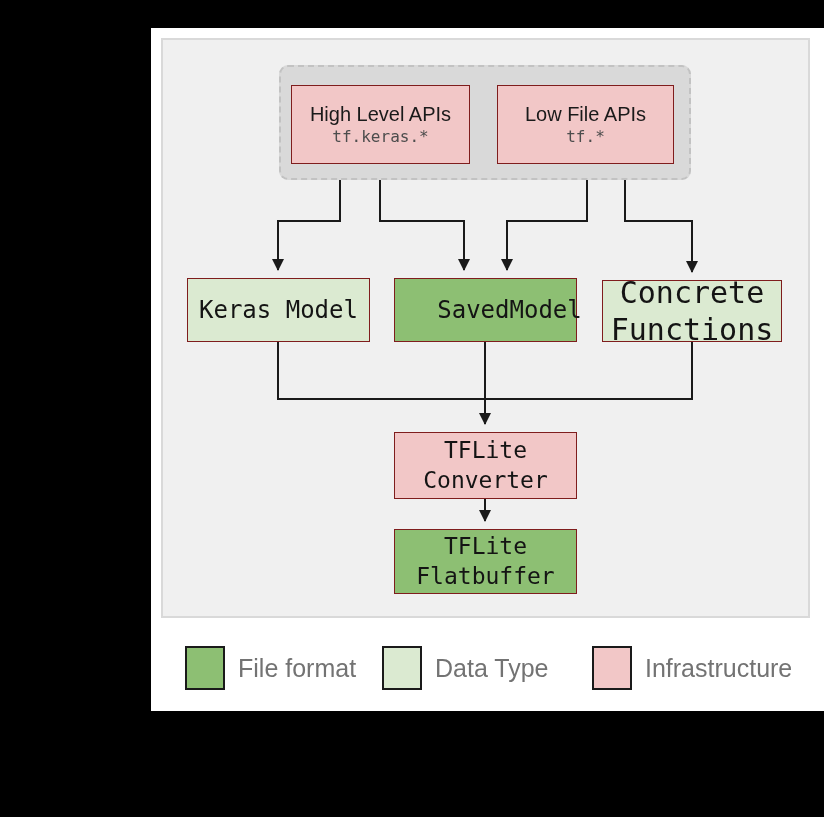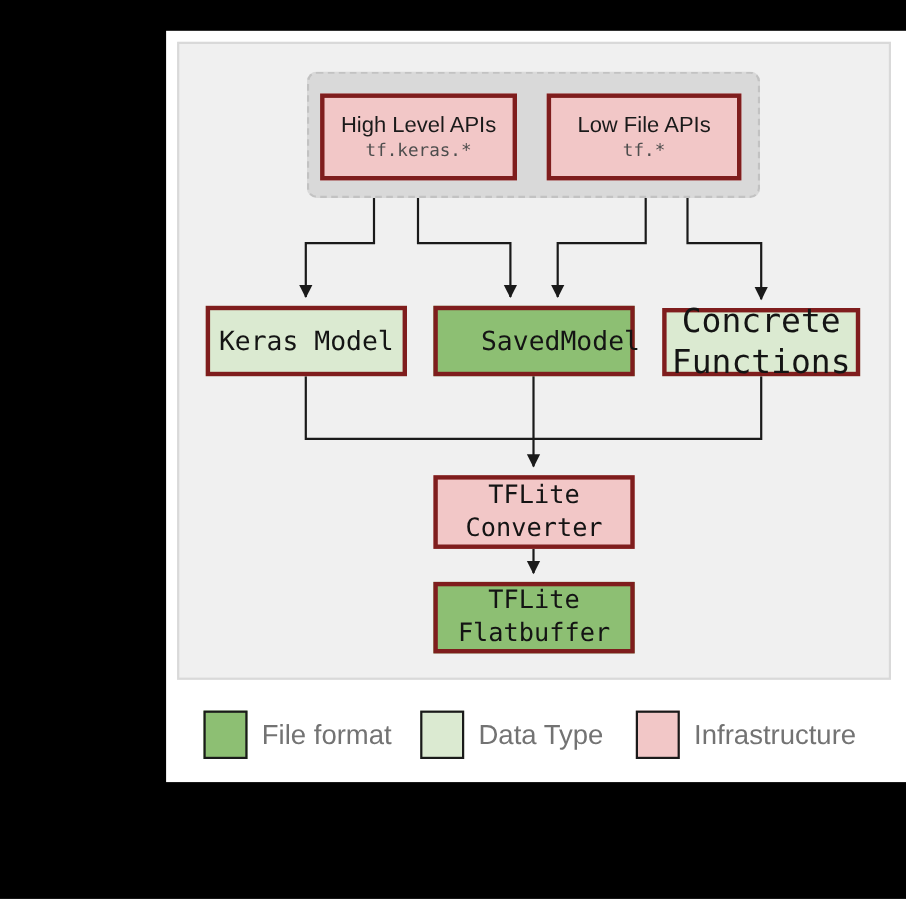--- a/index.html
+++ b/index.html
@@ -9,41 +9,41 @@
   .card { position:absolute; left:151px; top:28px; width:673px; height:683px; background:#ffffff; }
 
   .panel { position:absolute; left:10px; top:10px; width:649px; height:580px;
            background:#f0f0f0; border:2px solid #d9d9d9; }
 
   .connectors { position:absolute; left:0; top:0; width:649px; height:580px; }
 
   .api-group { position:absolute; left:116px; top:25px; width:412px; height:115px;
                background:#d9d9d9; border:2px dashed #c2c2c2; border-radius:9px; }
 
-  .node { position:absolute; border:4px solid #7f1d1d; display:flex; flex-direction:column;
+  .node { position:absolute; border:1px solid #7f1d1d; display:flex; flex-direction:column;
           align-items:center; justify-content:center; text-align:center;
           font-family:"DejaVu Sans Mono","Liberation Mono",monospace; color:#141414; }
 
   .api-box { line-height:1.25; }
   .api-title { font-family:"Liberation Sans",sans-serif; font-size:20px; color:#1a1a1a; }
   .api-code  { font-family:"DejaVu Sans Mono","Liberation Mono",monospace; font-size:16px; color:#4d4d4d; margin-top:0; }
 
   .node-high       { left:128px; top:45px;  width:179px; height:79px; }
   .node-low        { left:334px; top:45px;  width:177px; height:79px; }
   .node-keras      { left:24px;  top:238px; width:183px; height:64px; font-size:24px; }
   .node-saved      { left:231px; top:238px; width:183px; height:64px; font-size:24px;padding-left:48px; }
   .node-concrete   { left:439px; top:240px; width:180px; height:62px; font-size:30px; line-height:1.25; }
   .node-converter  { left:231px; top:392px; width:183px; height:67px; font-size:23px; line-height:1.3; }
   .node-flatbuffer { left:231px; top:489px; width:183px; height:65px; font-size:23px; line-height:1.3; }
 
   .legend { position:absolute; left:0; top:618px; width:673px; height:44px; }
   .legend-item { position:absolute; top:0; height:44px; display:flex; align-items:center; }
   .legend-item-1 { left:34px; }
   .legend-item-2 { left:231px; }
-  .legend-item-3 { left:427px; }
+  .legend-item-3 { left:441px; }
   .swatch { width:40px; height:44px; border:2px solid #1a1a1a; margin-right:13px; flex:0 0 auto; }
   .legend-label { font-size:25px; color:#737373; white-space:nowrap; }
 </style>
 </head>
 <body>
 
 <div class="card">
 
   <div class="panel">
 

